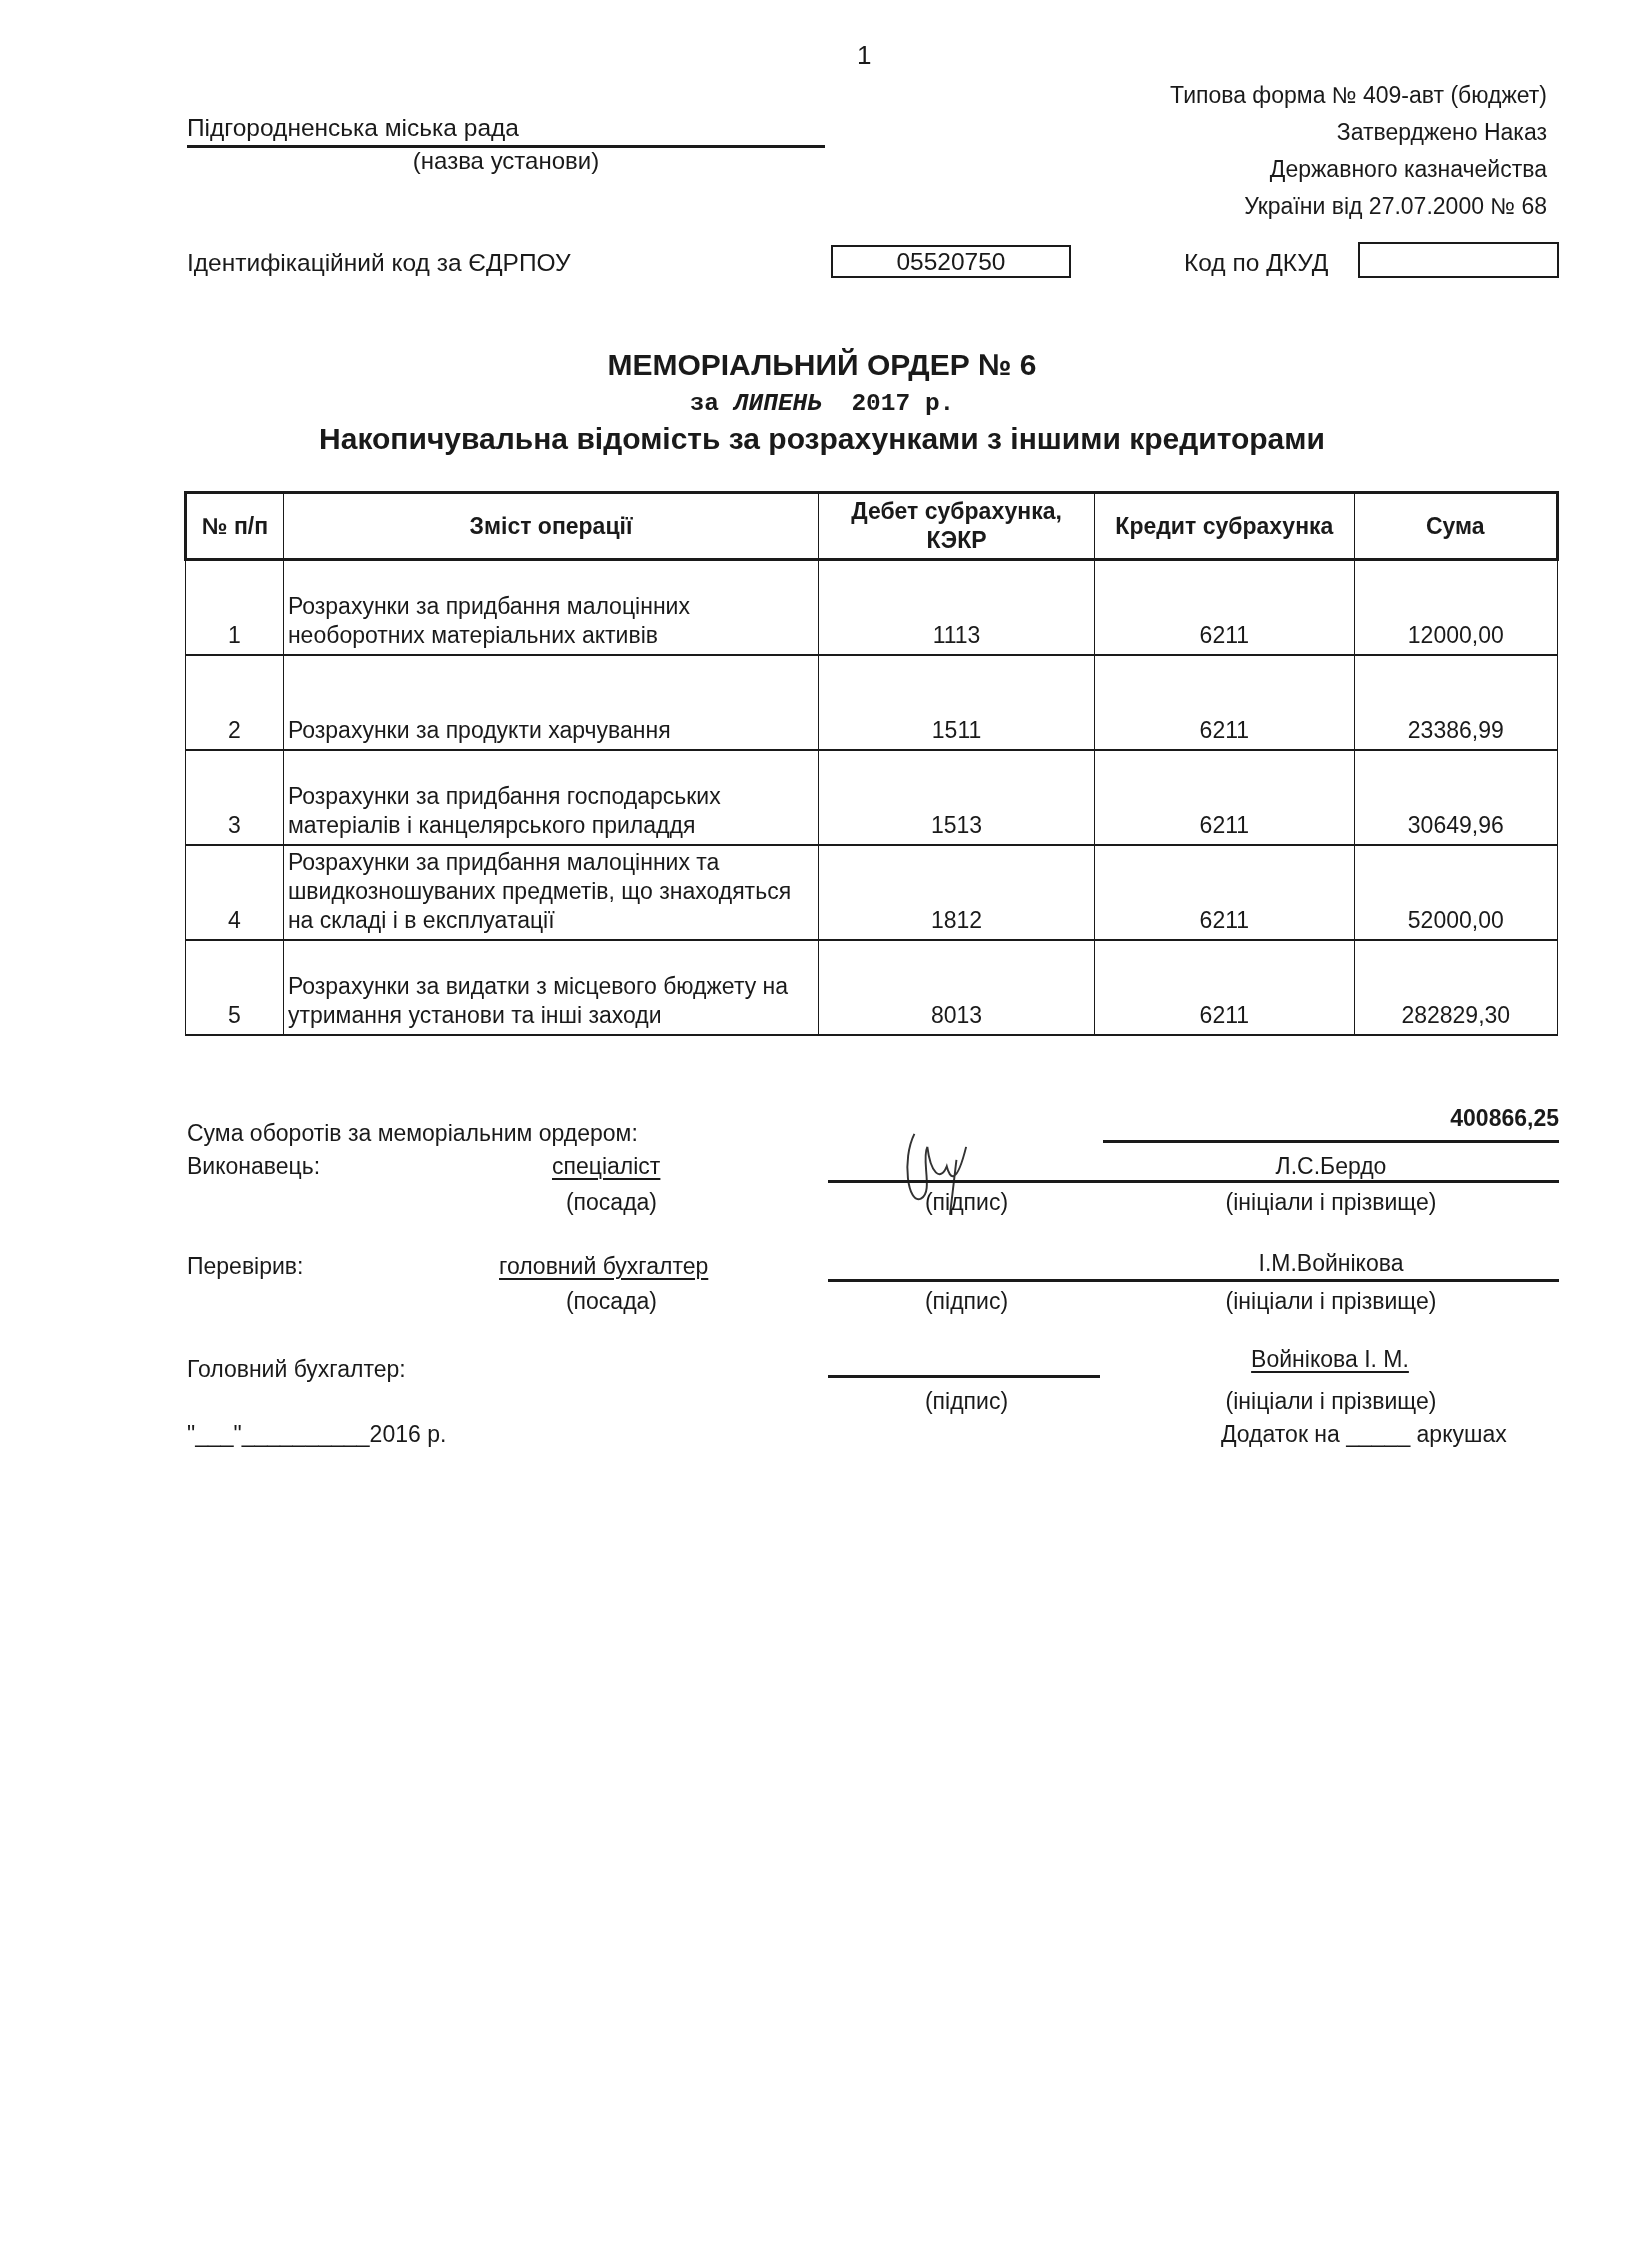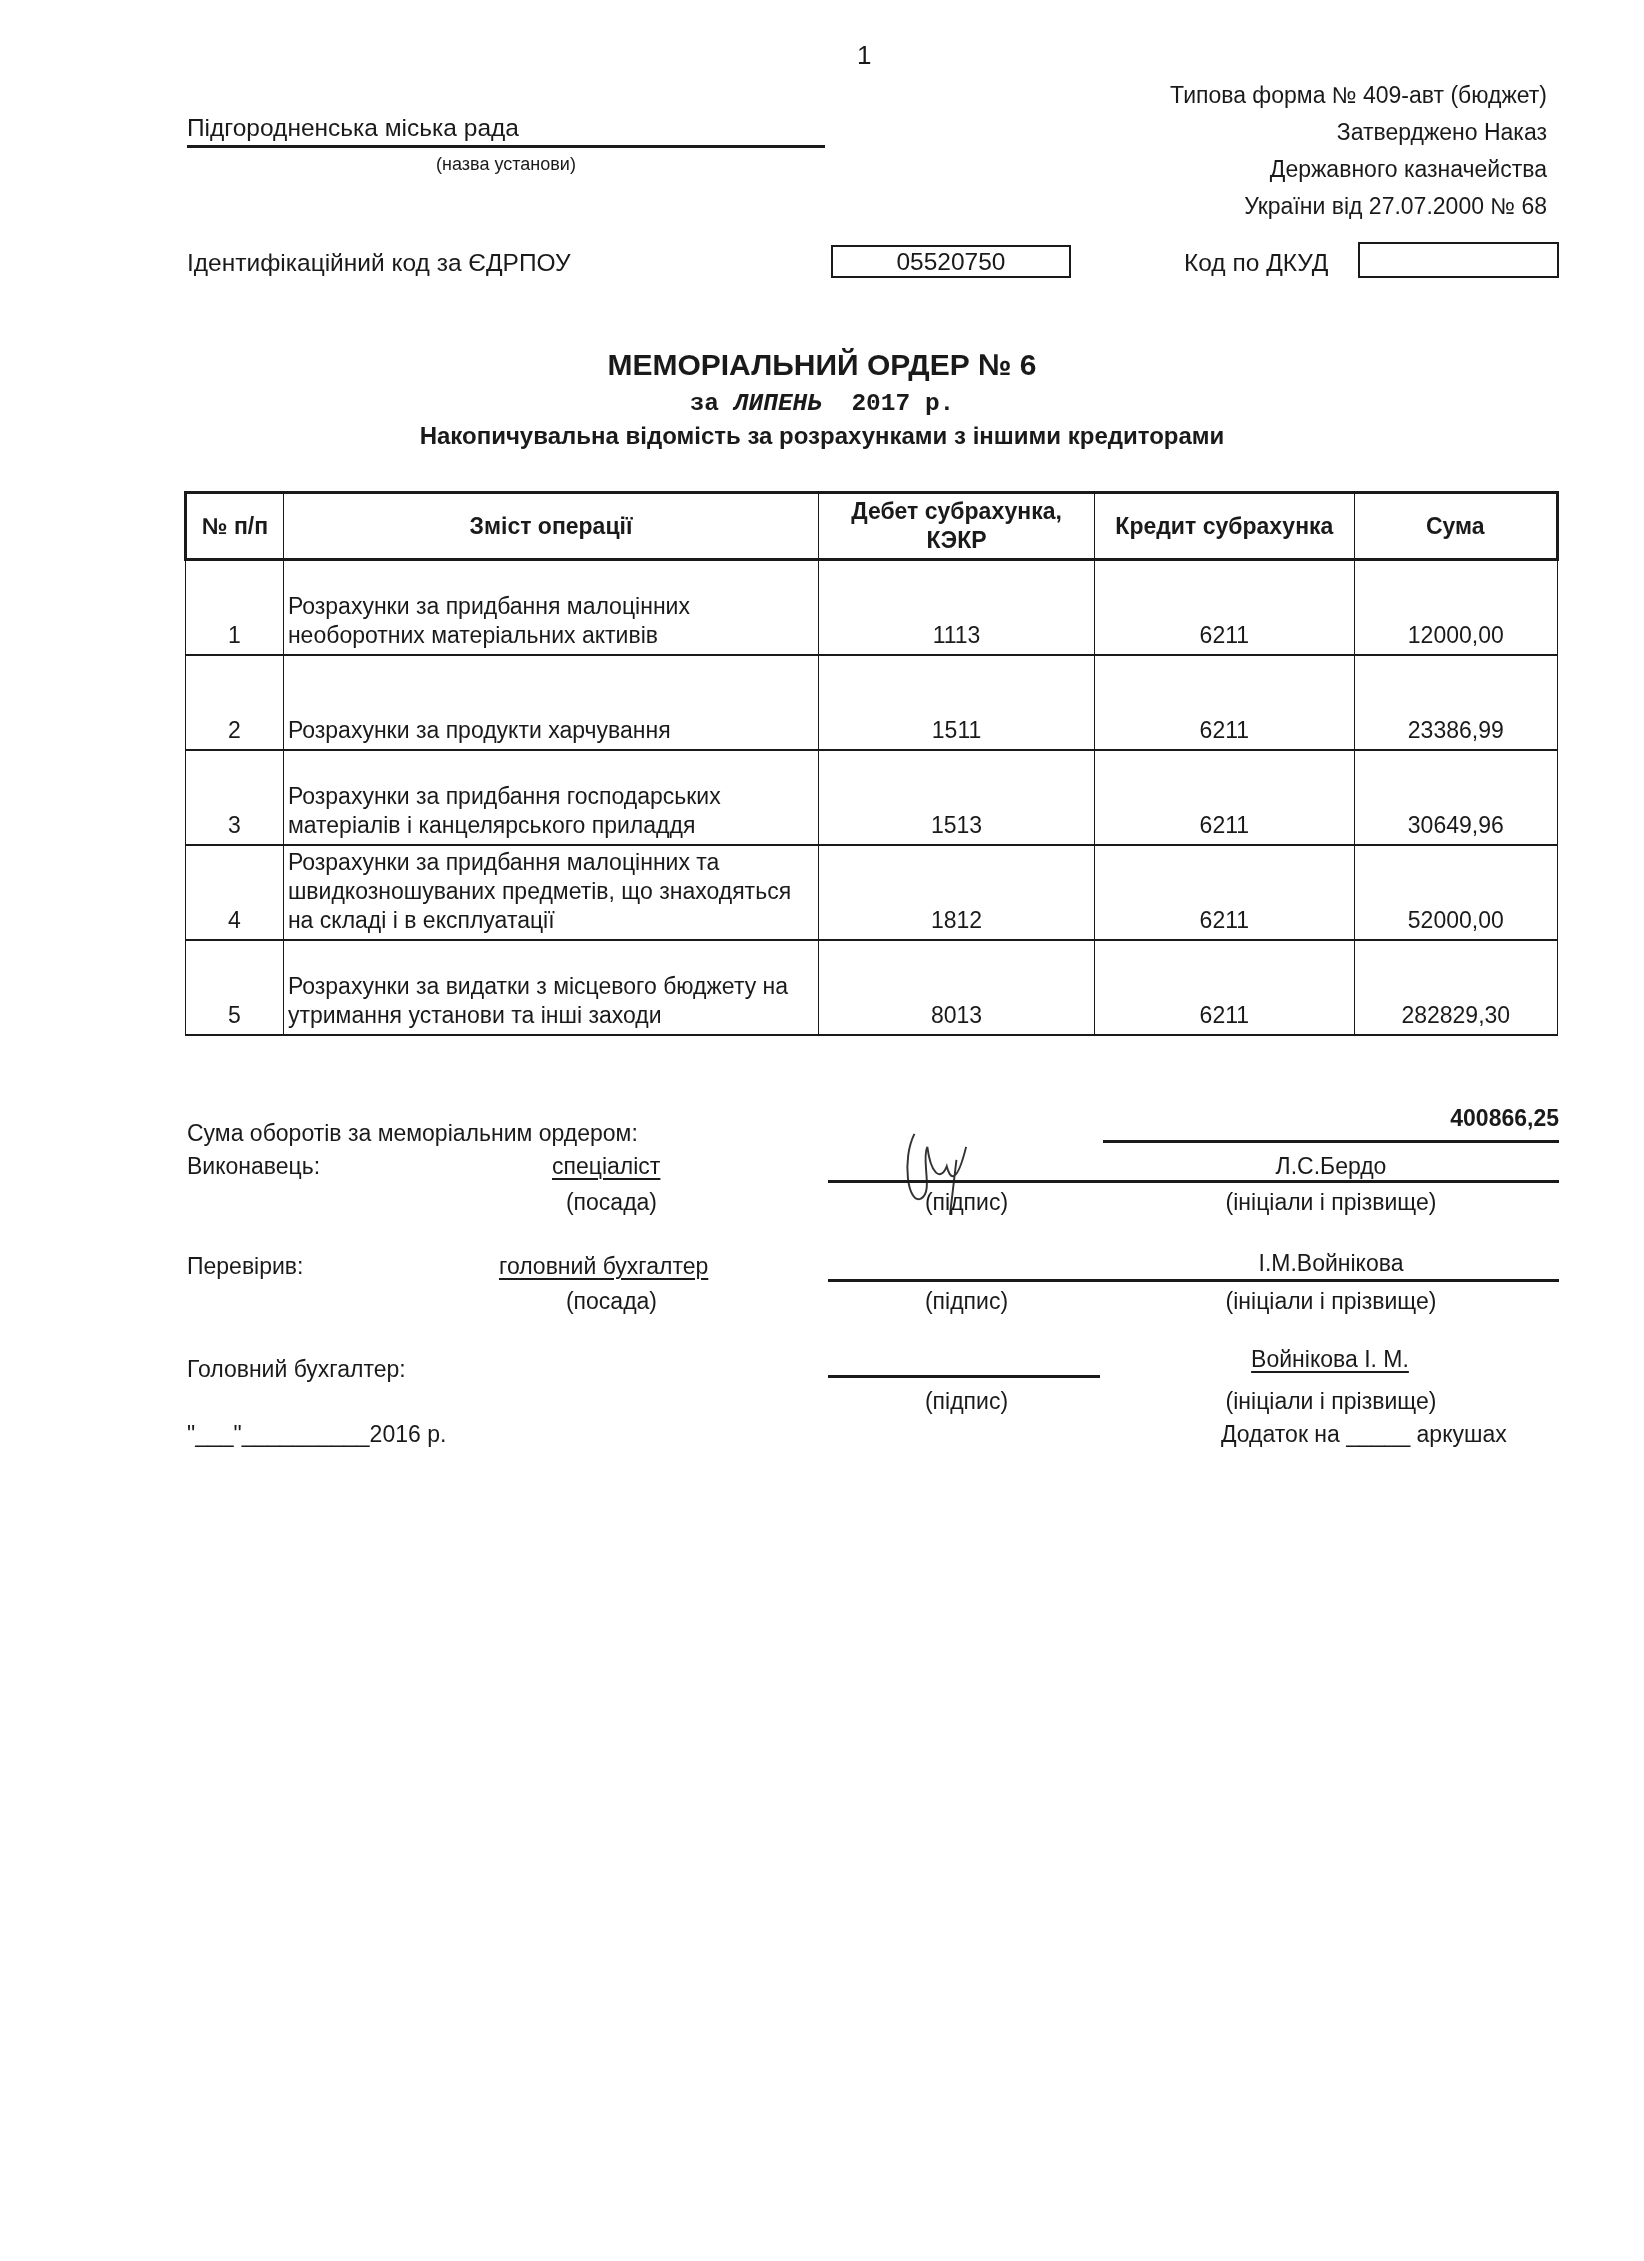--- a/index.html
+++ b/index.html
@@ -9,32 +9,32 @@
   }
   .abs { position: absolute; }
   .t { font-size: 23px; line-height: 1.2; white-space: nowrap; }
   .r { text-align: right; }
   .c { text-align: center; }
   .b { font-weight: bold; }
 
   
   #page-num { left: 857px; top: 40px; font-size: 26px; }
   #org { left: 187px; top: 113px; width: 638px; border-bottom: 3.2px solid #1a1a1a; padding-bottom: 2.6px; font-size: 24.5px; }
-  #org-caption { left: 187px; top: 154px; width: 638px; font-size: 18px; }
+  #org-caption { left: 187px; top: 147px; width: 638px; font-size: 24px; }
   #form-info { right: 97px; top: 77px; font-size: 23px; line-height: 37px; text-align: right; }
   #edrpou-label { left: 187px; top: 248px; font-size: 24.5px; }
   #edrpou-box { left: 831px; top: 245px; width: 240px; height: 33px; border: 2.6px solid #1a1a1a; font-size: 24.5px; display:flex; align-items:center; justify-content:center; box-sizing: border-box; }
   #dkud-label { left: 1184px; top: 248px; font-size: 24.5px; }
   #dkud-box { left: 1358px; top: 242px; width: 201px; height: 36px; border: 2.6px solid #1a1a1a; box-sizing: border-box; }
 
   
   #title { left: 0; width: 1644px; top: 348px; font-size: 30px; font-weight: bold; }
   #subtitle { left: 0; width: 1644px; top: 390px; font-size: 24.5px; font-weight: bold; font-family: Liberation Mono, monospace; }
   #subtitle i { font-style: italic; }
-  #heading { left: 0; width: 1644px; top: 422px; font-size: 24px; font-weight: bold; }
+  #heading { left: 0; width: 1644px; top: 422px; font-size: 30px; font-weight: bold; }
 
   
   table#ops {
     position: absolute; left: 184px; top: 491px; width: 1375px;
     border-collapse: collapse; font-size: 23px;
   }
   #ops td, #ops th { border: 1.3px solid #1a1a1a; padding: 0 3.9px; }
   #ops thead th { font-weight: bold; height: 64px; border-top: 3.9px solid #1a1a1a; border-bottom: 3.9px solid #1a1a1a; line-height: 1.25; }
   #ops thead th:first-child { border-left: 3.9px solid #1a1a1a; }
   #ops thead th:last-child { border-right: 3.9px solid #1a1a1a; border-radius: 31px; }

